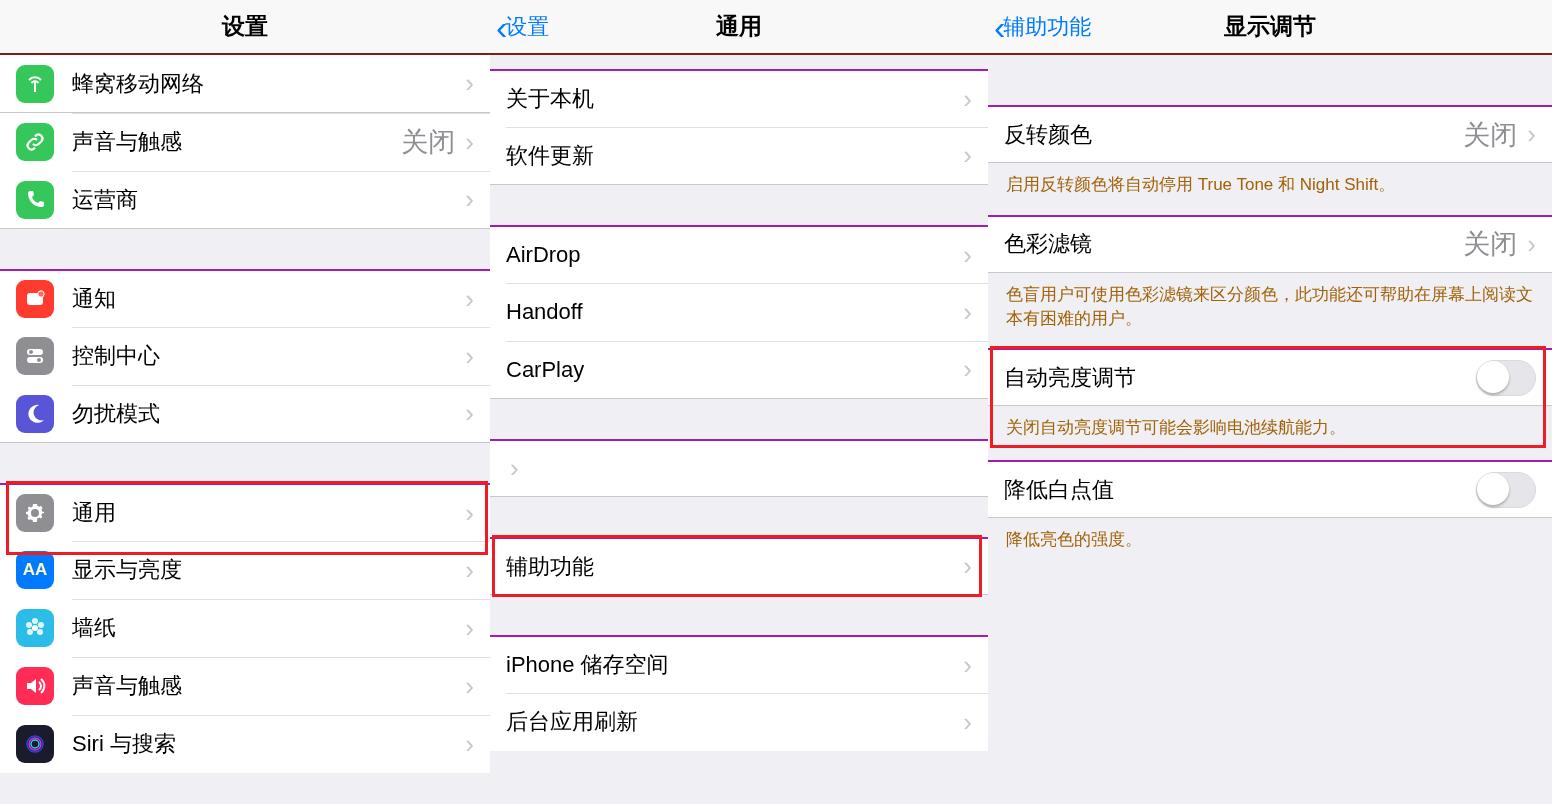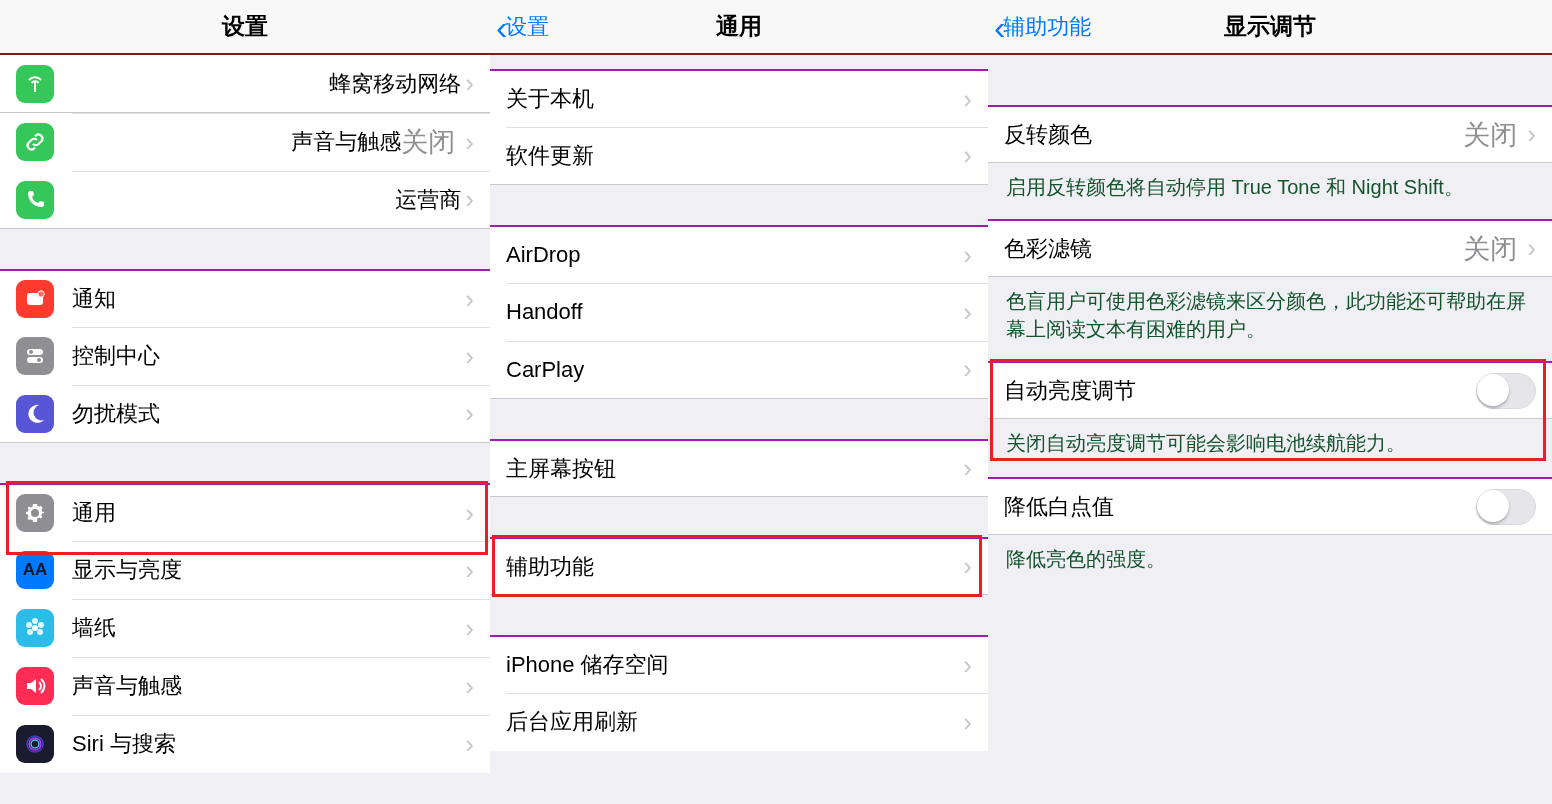--- a/index.html
+++ b/index.html
@@ -104,22 +104,22 @@
   font-size: 27px;
   color: #8e8e93;
   margin-right: 6px;
 }
 .chev {
   color: #c7c7cc;
   font-size: 26px;
   margin-left: 4px;
 }
 .footer-text {
-  font-size: 20px;
-  color: #14532d;
+  font-size: 17px;
+  color: #a16207;
   padding: 10px 18px 6px;
   line-height: 1.4;
 }
 
 .highlight-box {
   position: absolute;
   border: 3px solid #ee1c25;
   pointer-events: none;
   z-index: 10;
 }
@@ -146,26 +146,26 @@
 }
 
 
 .ic-cell { background: #35c759; color:#fff; }
 .ic-hotspot { background: #35c759; color:#fff; }
 .ic-carrier { background: #35c759; color:#fff; }
 .ic-notif { background: #ff3b30; color:#fff; }
 .ic-control { background: #8e8e93; color:#fff; }
 .ic-dnd { background: #5856d6; color:#fff; }
 .ic-general { background: #8e8e93; color:#fff; }
-.ic-display { background: #007aff; color:#0f172a; font-weight:700; font-size:17px; }
+.ic-display { background: #007aff; color:#fef9c3; font-weight:700; font-size:17px; }
 .ic-wall { background: #2bbde8; color:#fff; }
 .ic-sound { background: #ff2d55; color:#fff; }
 .ic-siri { background: #1a1b2c; color:#fff; }
 
-.panel-1 .group:first-child { margin-top: -14px; text-align: right; }
+.panel-1 .group:first-child { margin-top: -14px; }
 </style>
 </head>
 <body>
 
 <div class="panel panel-1">
   <div class="navbar">
     <div class="nav-title">设置</div>
   </div>
   <div class="scroller">
 
@@ -329,21 +329,20 @@
         <span class="chev">›</span>
       </div>
       <div class="cell sep-full-bot">
         <span class="cell-label">CarPlay</span>
         <span class="chev">›</span>
       </div>
     </div>
     <div class="gap"></div>
     <div class="group">
       <div class="cell sep-full-top sep-full-bot">
-        <span class="cell-label">主屏幕按钮</span>
         <span class="chev">›</span>
       </div>
     </div>
     <div class="gap"></div>
     <div class="group" style="position:relative">
       <div class="highlight-box" style="top:-2px;left:2px;right:6px;height:62px"></div>
       <div class="cell sep-full-top sep-full-bot">
         <span class="cell-label">辅助功能</span>
         <span class="chev">›</span>
       </div>

